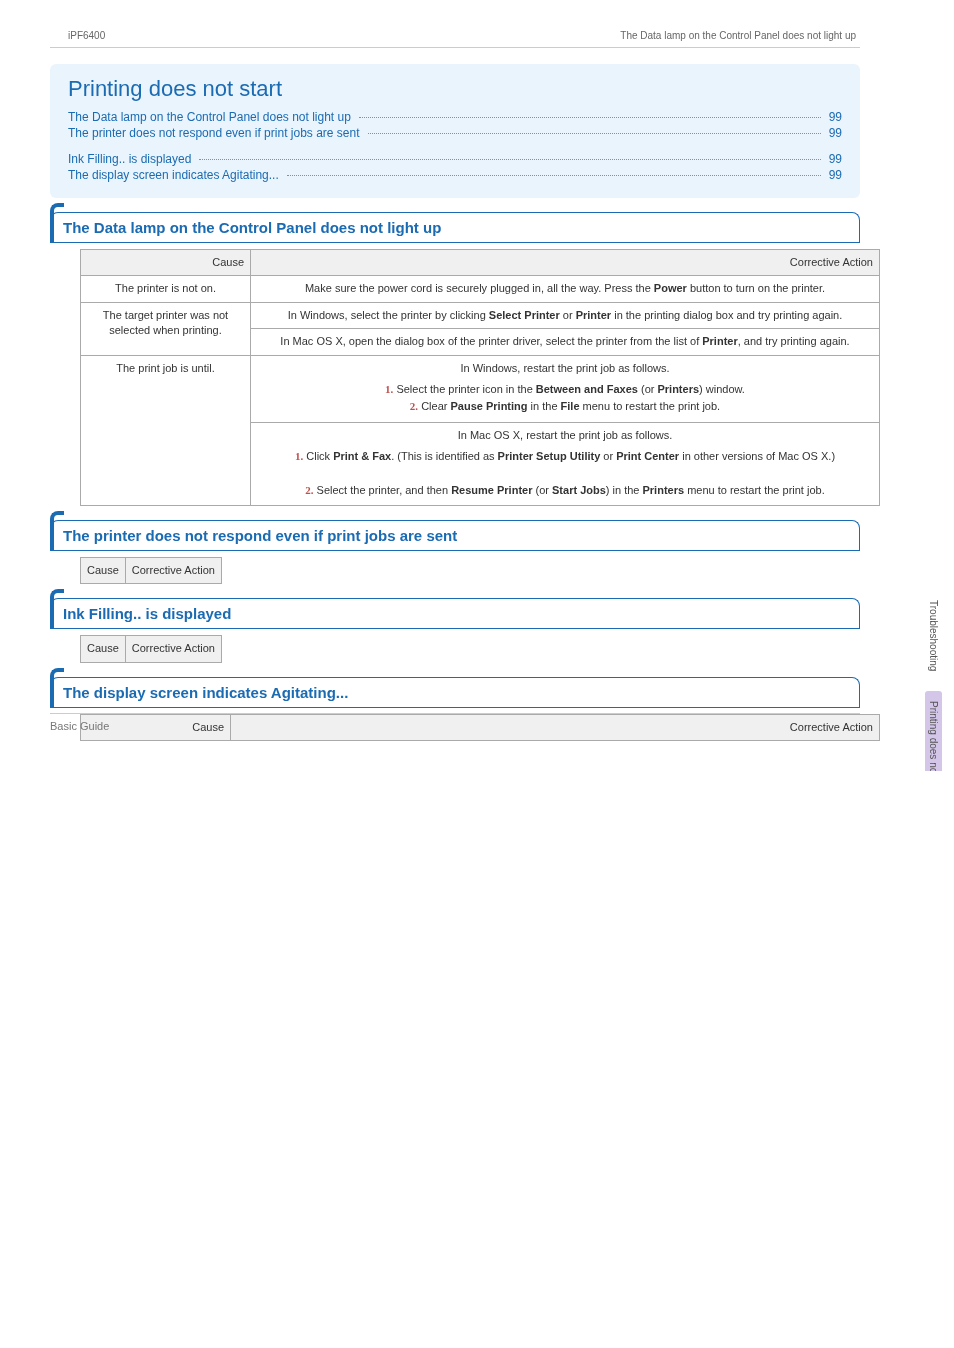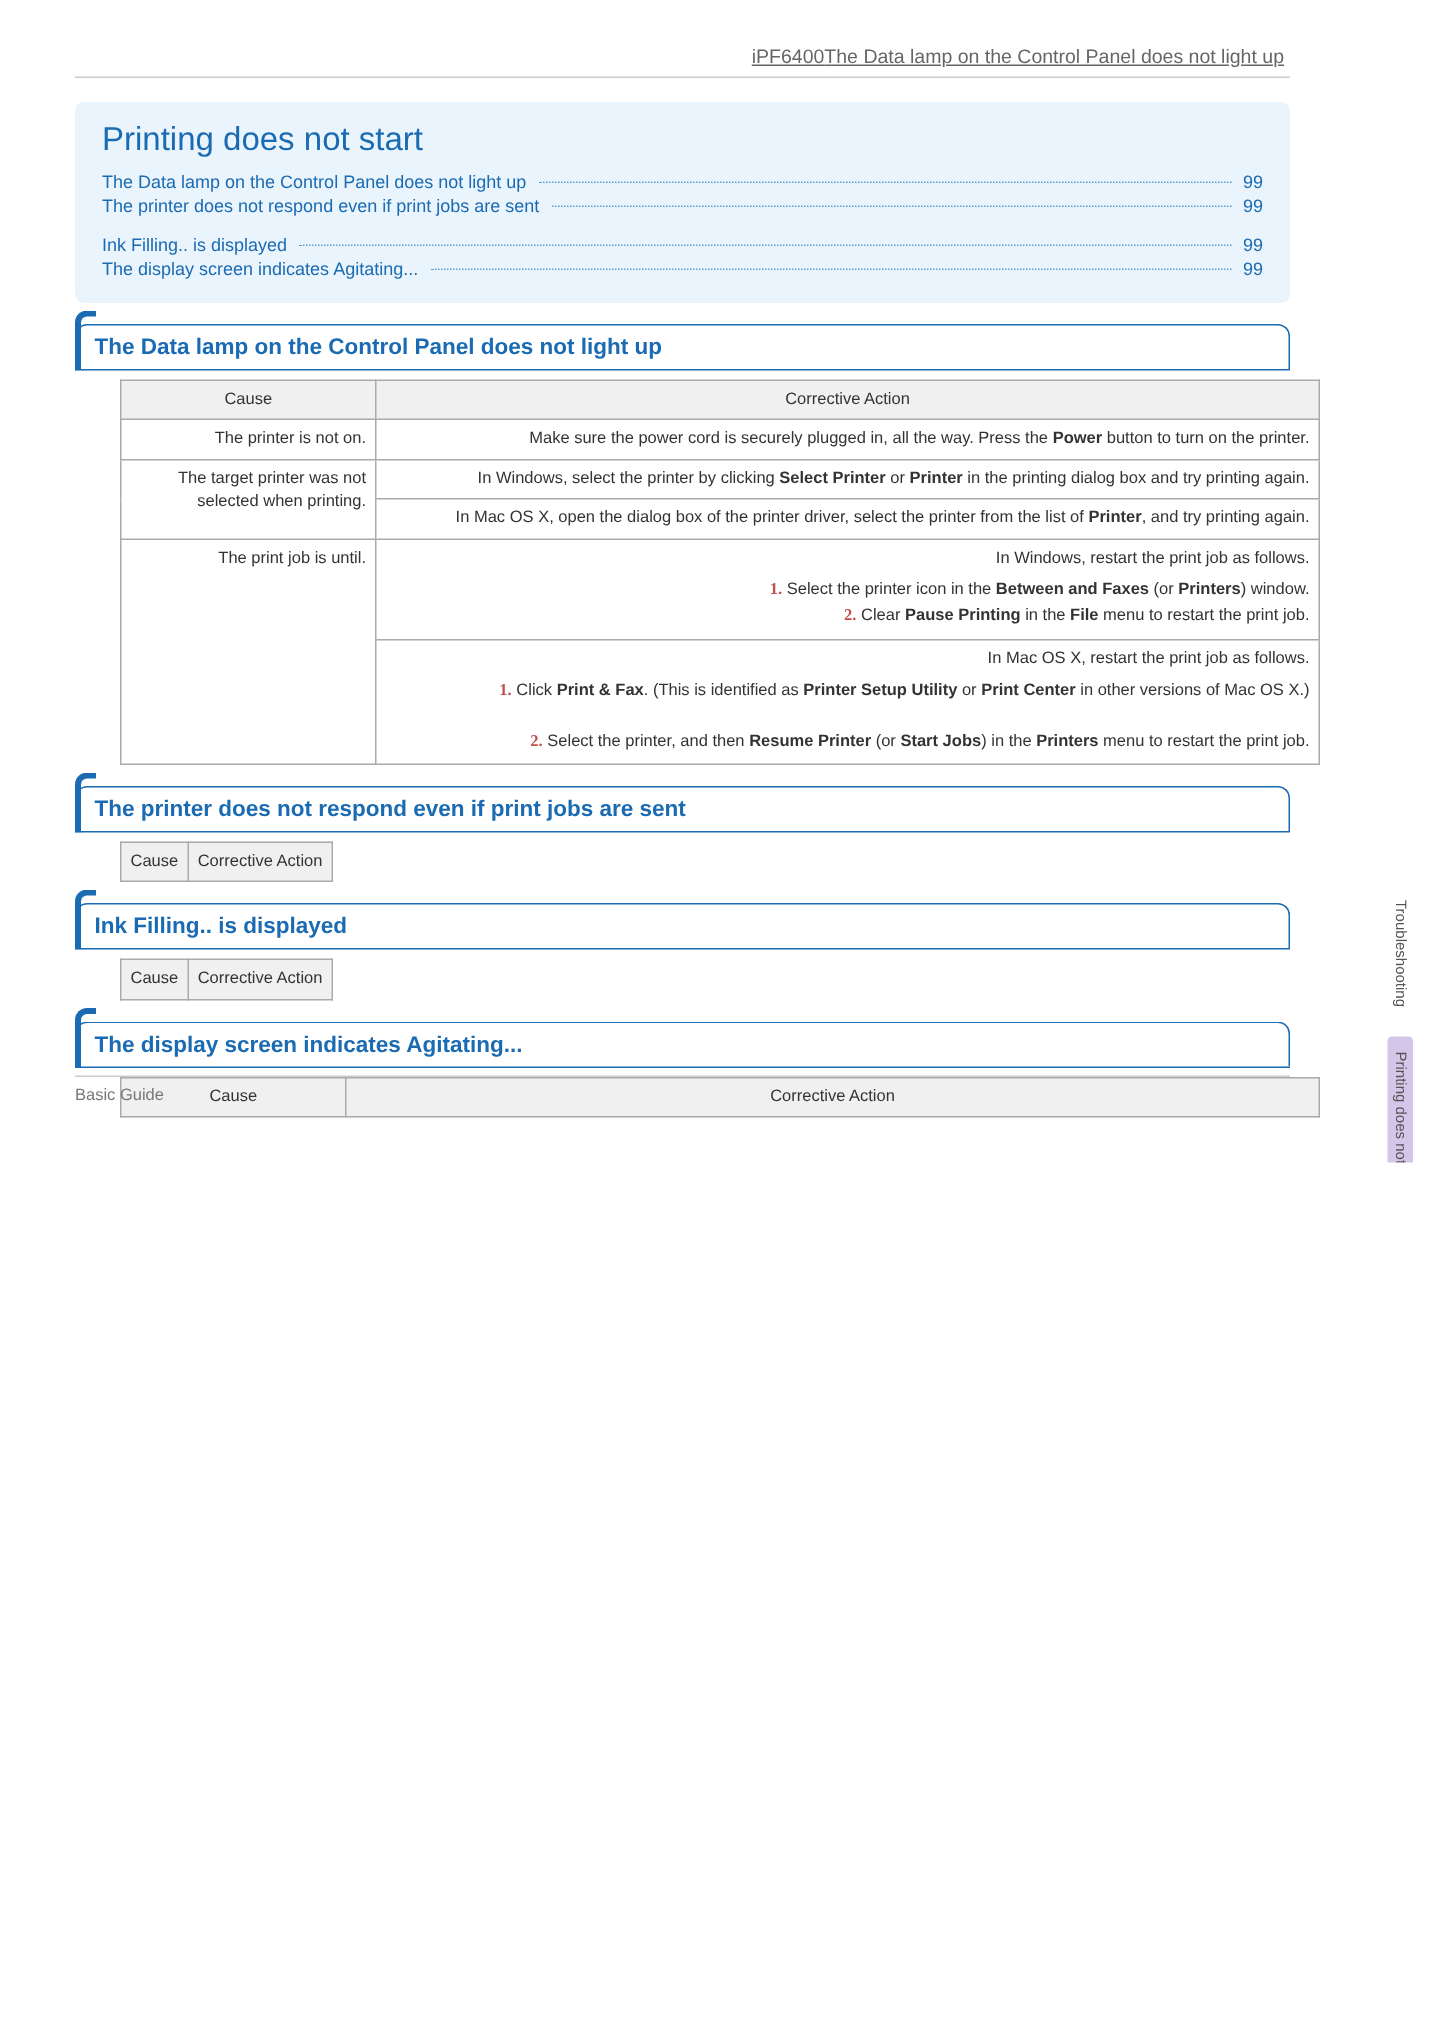--- a/index.html
+++ b/index.html
@@ -10,27 +10,26 @@
     background: #fff;
     width: 954px;
     position: relative;
   }
   .page {
     padding: 30px 40px 30px 50px;
     width: 900px;
   }
   .header-row {
     display: flex;
-    justify-content: flex-end;
-    font-size: 13px;
+    justify-content: space-between;
+    font-size: 10px;
     color: #666;
     border-bottom: 1px solid #ccc;
     padding: 0 4px 6px 18px;
     margin-bottom: 16px;
-    text-decoration: underline;
   }
   .main-banner {
     background: #eaf4fc;
     border-radius: 6px;
     padding: 12px 18px 14px 18px;
     margin-bottom: 10px;
   }
   .main-banner h1 {
     color: #1b6bb3;
     font-size: 22px;
@@ -87,27 +86,27 @@
   }
 
   table.grid {
     border-collapse: collapse;
     font-size: 11px;
   }
   table.grid th, table.grid td {
     border: 1px solid #aaa;
     padding: 5px 6px;
     vertical-align: top;
-    text-align: right;
+    text-align: center;
     line-height: 1.4;
   }
   table.grid th {
     background: #f0f0f0;
     font-weight: normal;
-    text-align: center;
+    text-align: right;
   }
   .ol-num { color: #c0504d; font-weight: bold; font-family: Georgia, 'Times New Roman', serif; }
   .cell li { margin: 2px 0; list-style: none; }
   .badge {
     display: inline-block;
     background: #7a7a7a;
     color: #fff;
     font-size: 10px;
     border-radius: 9px;
     padding: 1px 8px;

